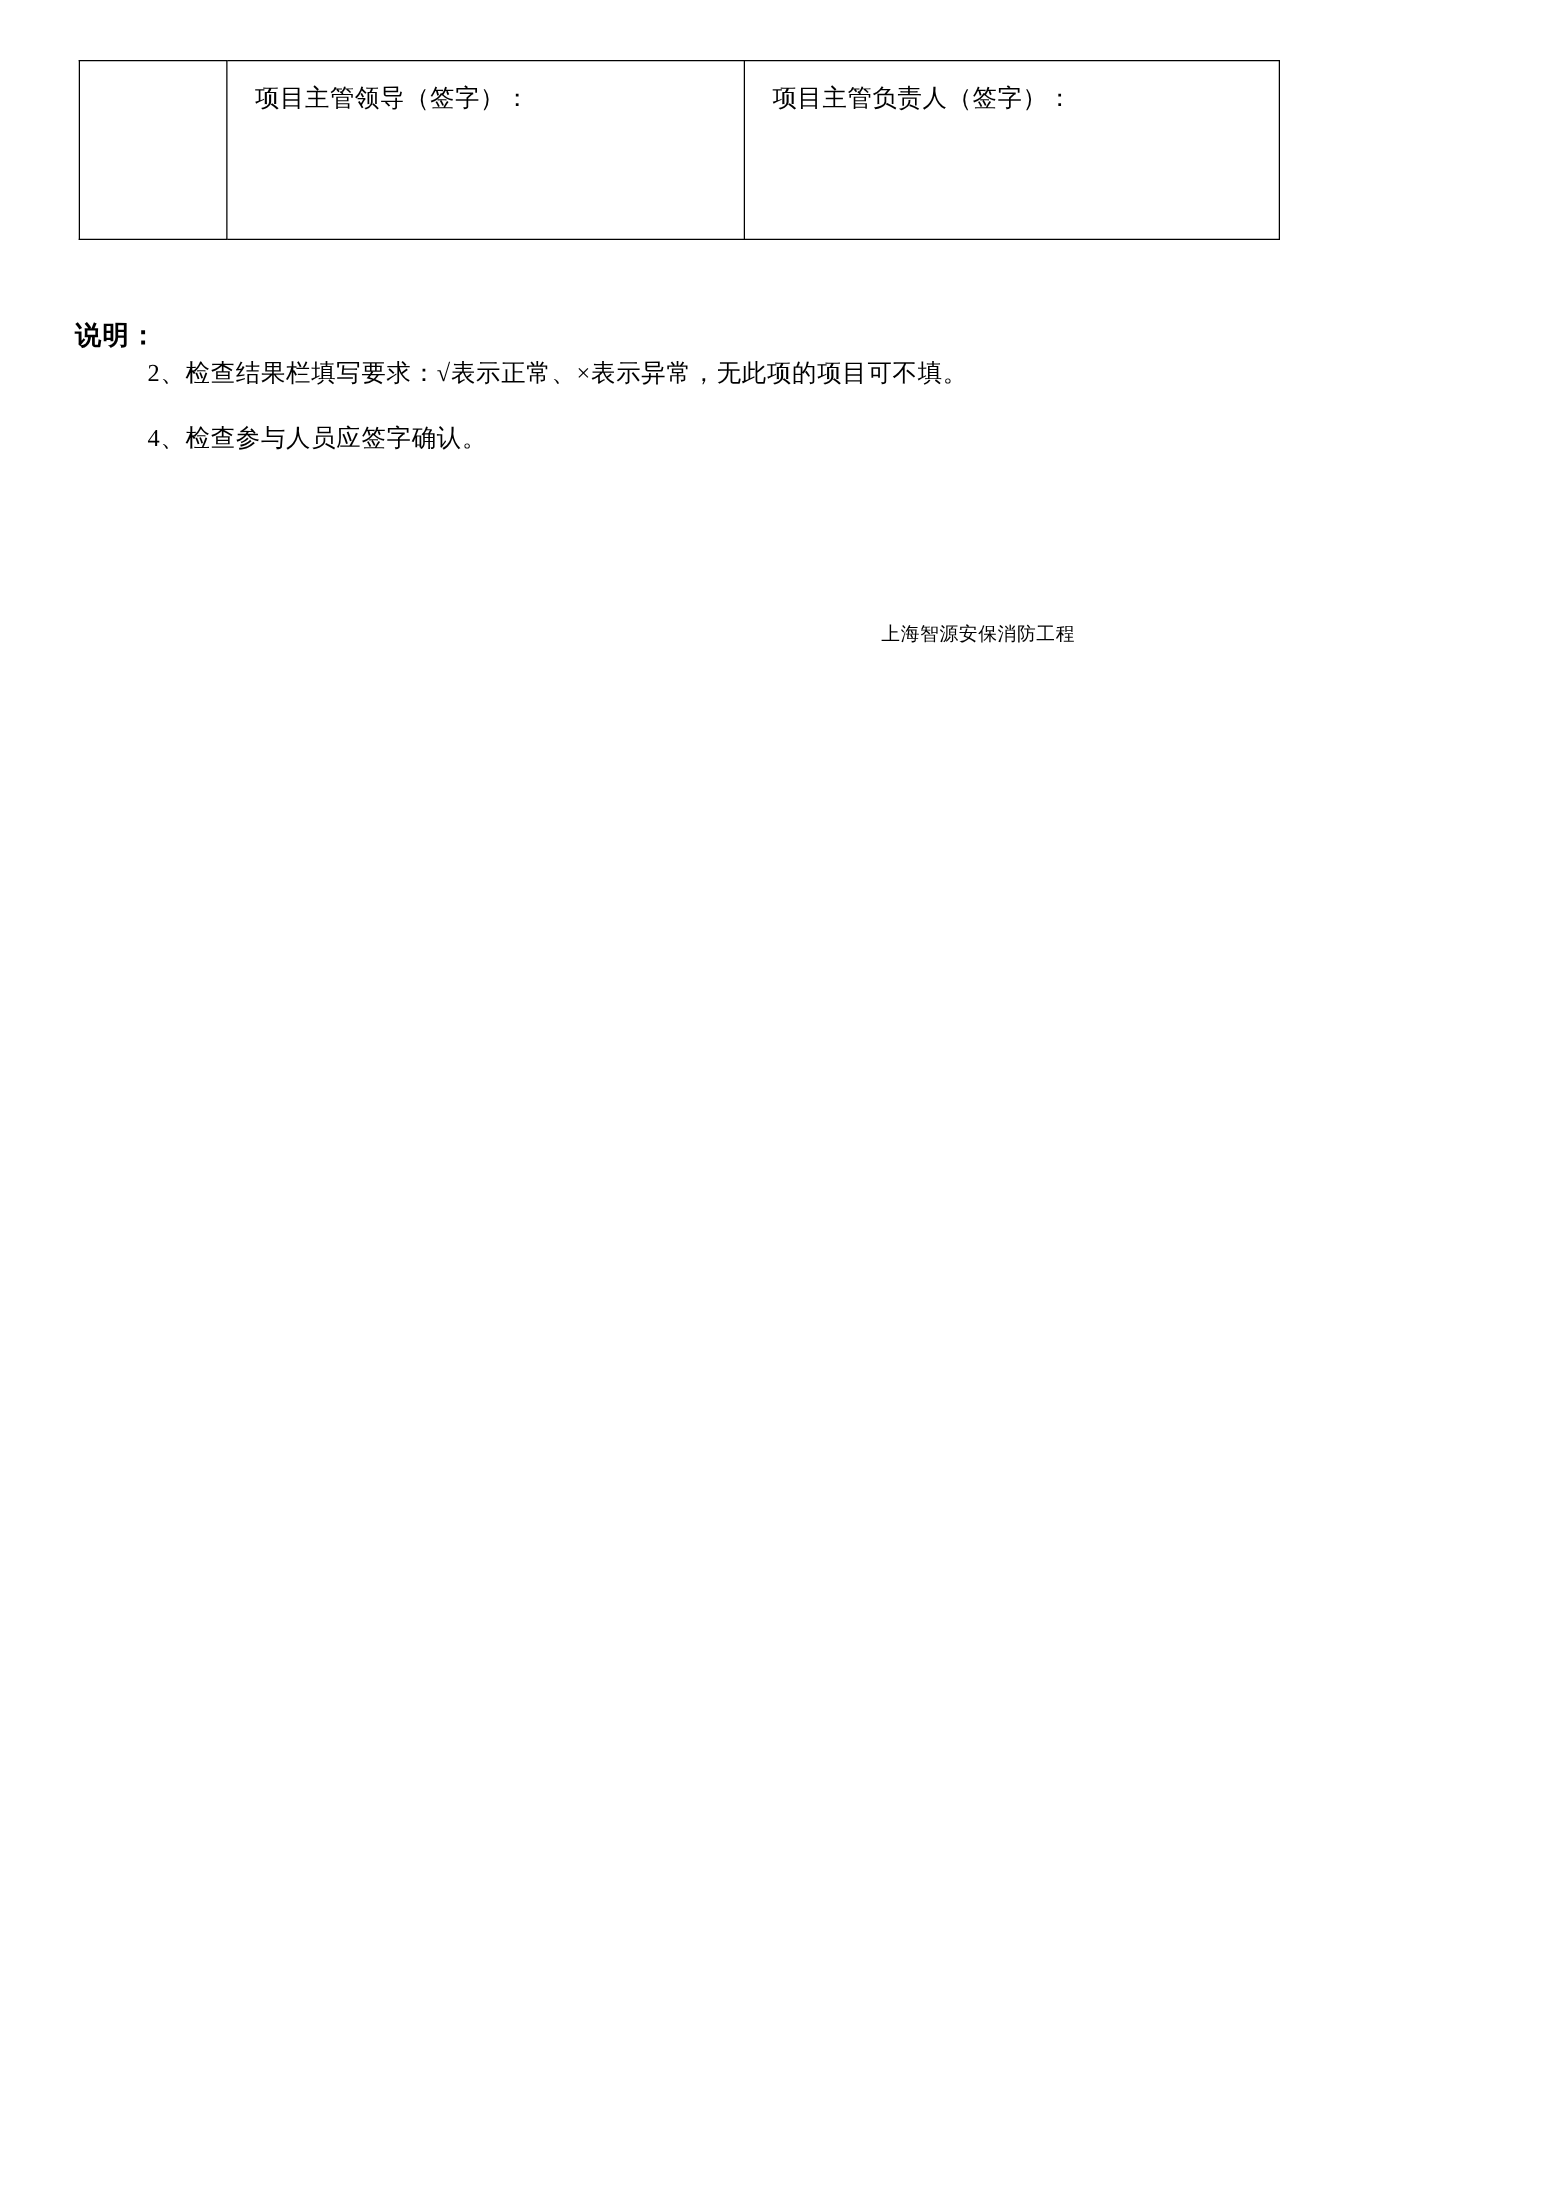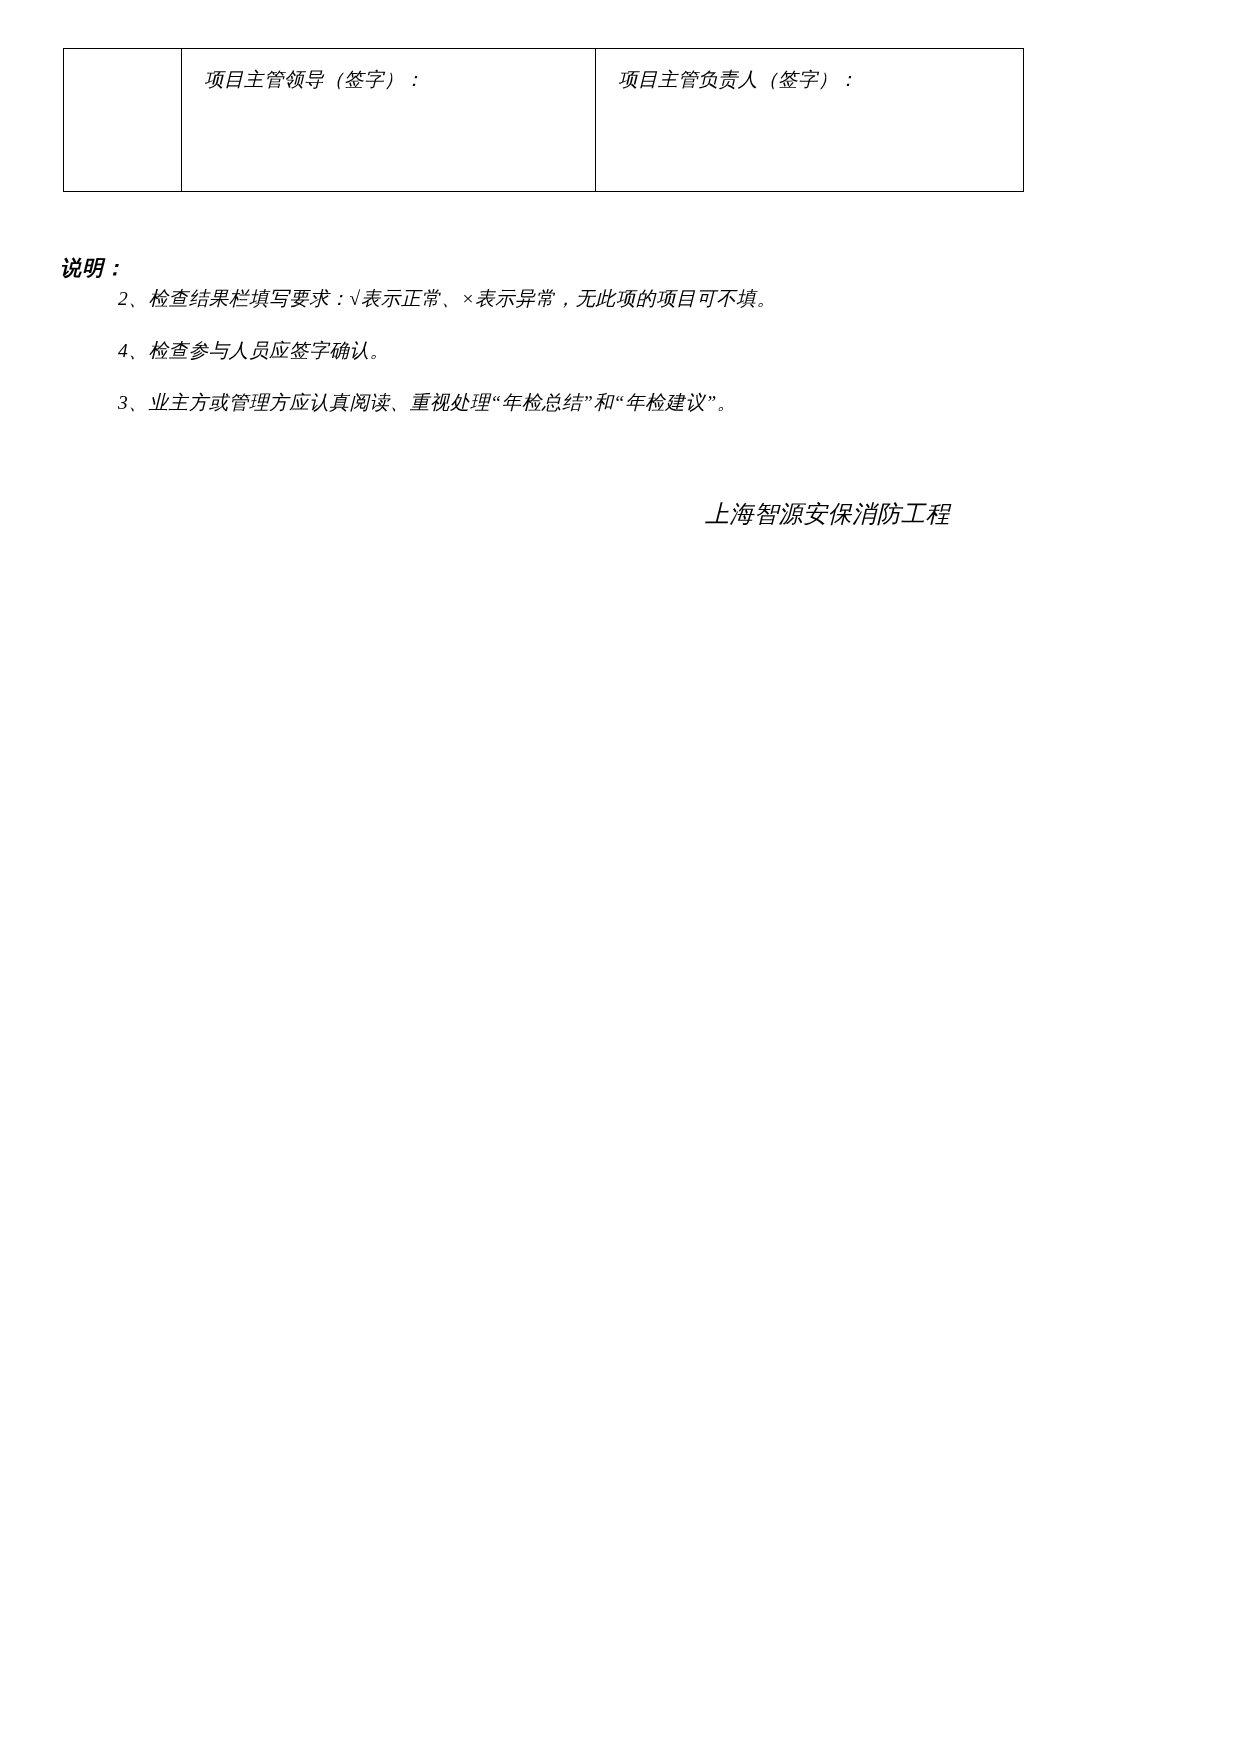--- a/index.html
+++ b/index.html
@@ -15,21 +15,20 @@
     color: #000000;
     overflow: hidden;
   }
 
   .page {
     position: relative;
     width: 1241px;
     height: 1641px;
     box-sizing: border-box;
     padding: 0;
-    font-style: italic;
   }
 
   
   .sig-table {
     position: absolute;
     left: 63px;
     top: 48px;
     width: 957px;
     border-collapse: collapse;
     table-layout: fixed;
@@ -71,21 +70,21 @@
     white-space: nowrap;
   }
   .note-1 { top: 285px; }
   .note-2 { top: 337px; }
   .note-3 { top: 389px; }
 
   .signature-org {
     position: absolute;
     left: 705px;
     top: 498px;
-    font-size: 24px;
+    font-size: 15px;
     letter-spacing: 0.5px;
     white-space: nowrap;
   }
 </style>
 </head>
 <body>
 
 <div class="page">
 
   <table class="sig-table">
@@ -101,17 +100,16 @@
           <div class="cell-text">项目主管负责人（签字）：</div>
         </td>
       </tr>
     </tbody>
   </table>
 
   <div class="notes-title">说明：</div>
 
   <div class="note-line note-1">2、检查结果栏填写要求：√表示正常、×表示异常，无此项的项目可不填。</div>
   <div class="note-line note-2">4、检查参与人员应签字确认。</div>
-  <div class="note-line note-3">3、业主方或管理方应认真阅读、重视处理“年检总结”和“年检建议”。</div>
 
   <div class="signature-org">上海智源安保消防工程</div>
 
 </div>
 
 </body></html>

